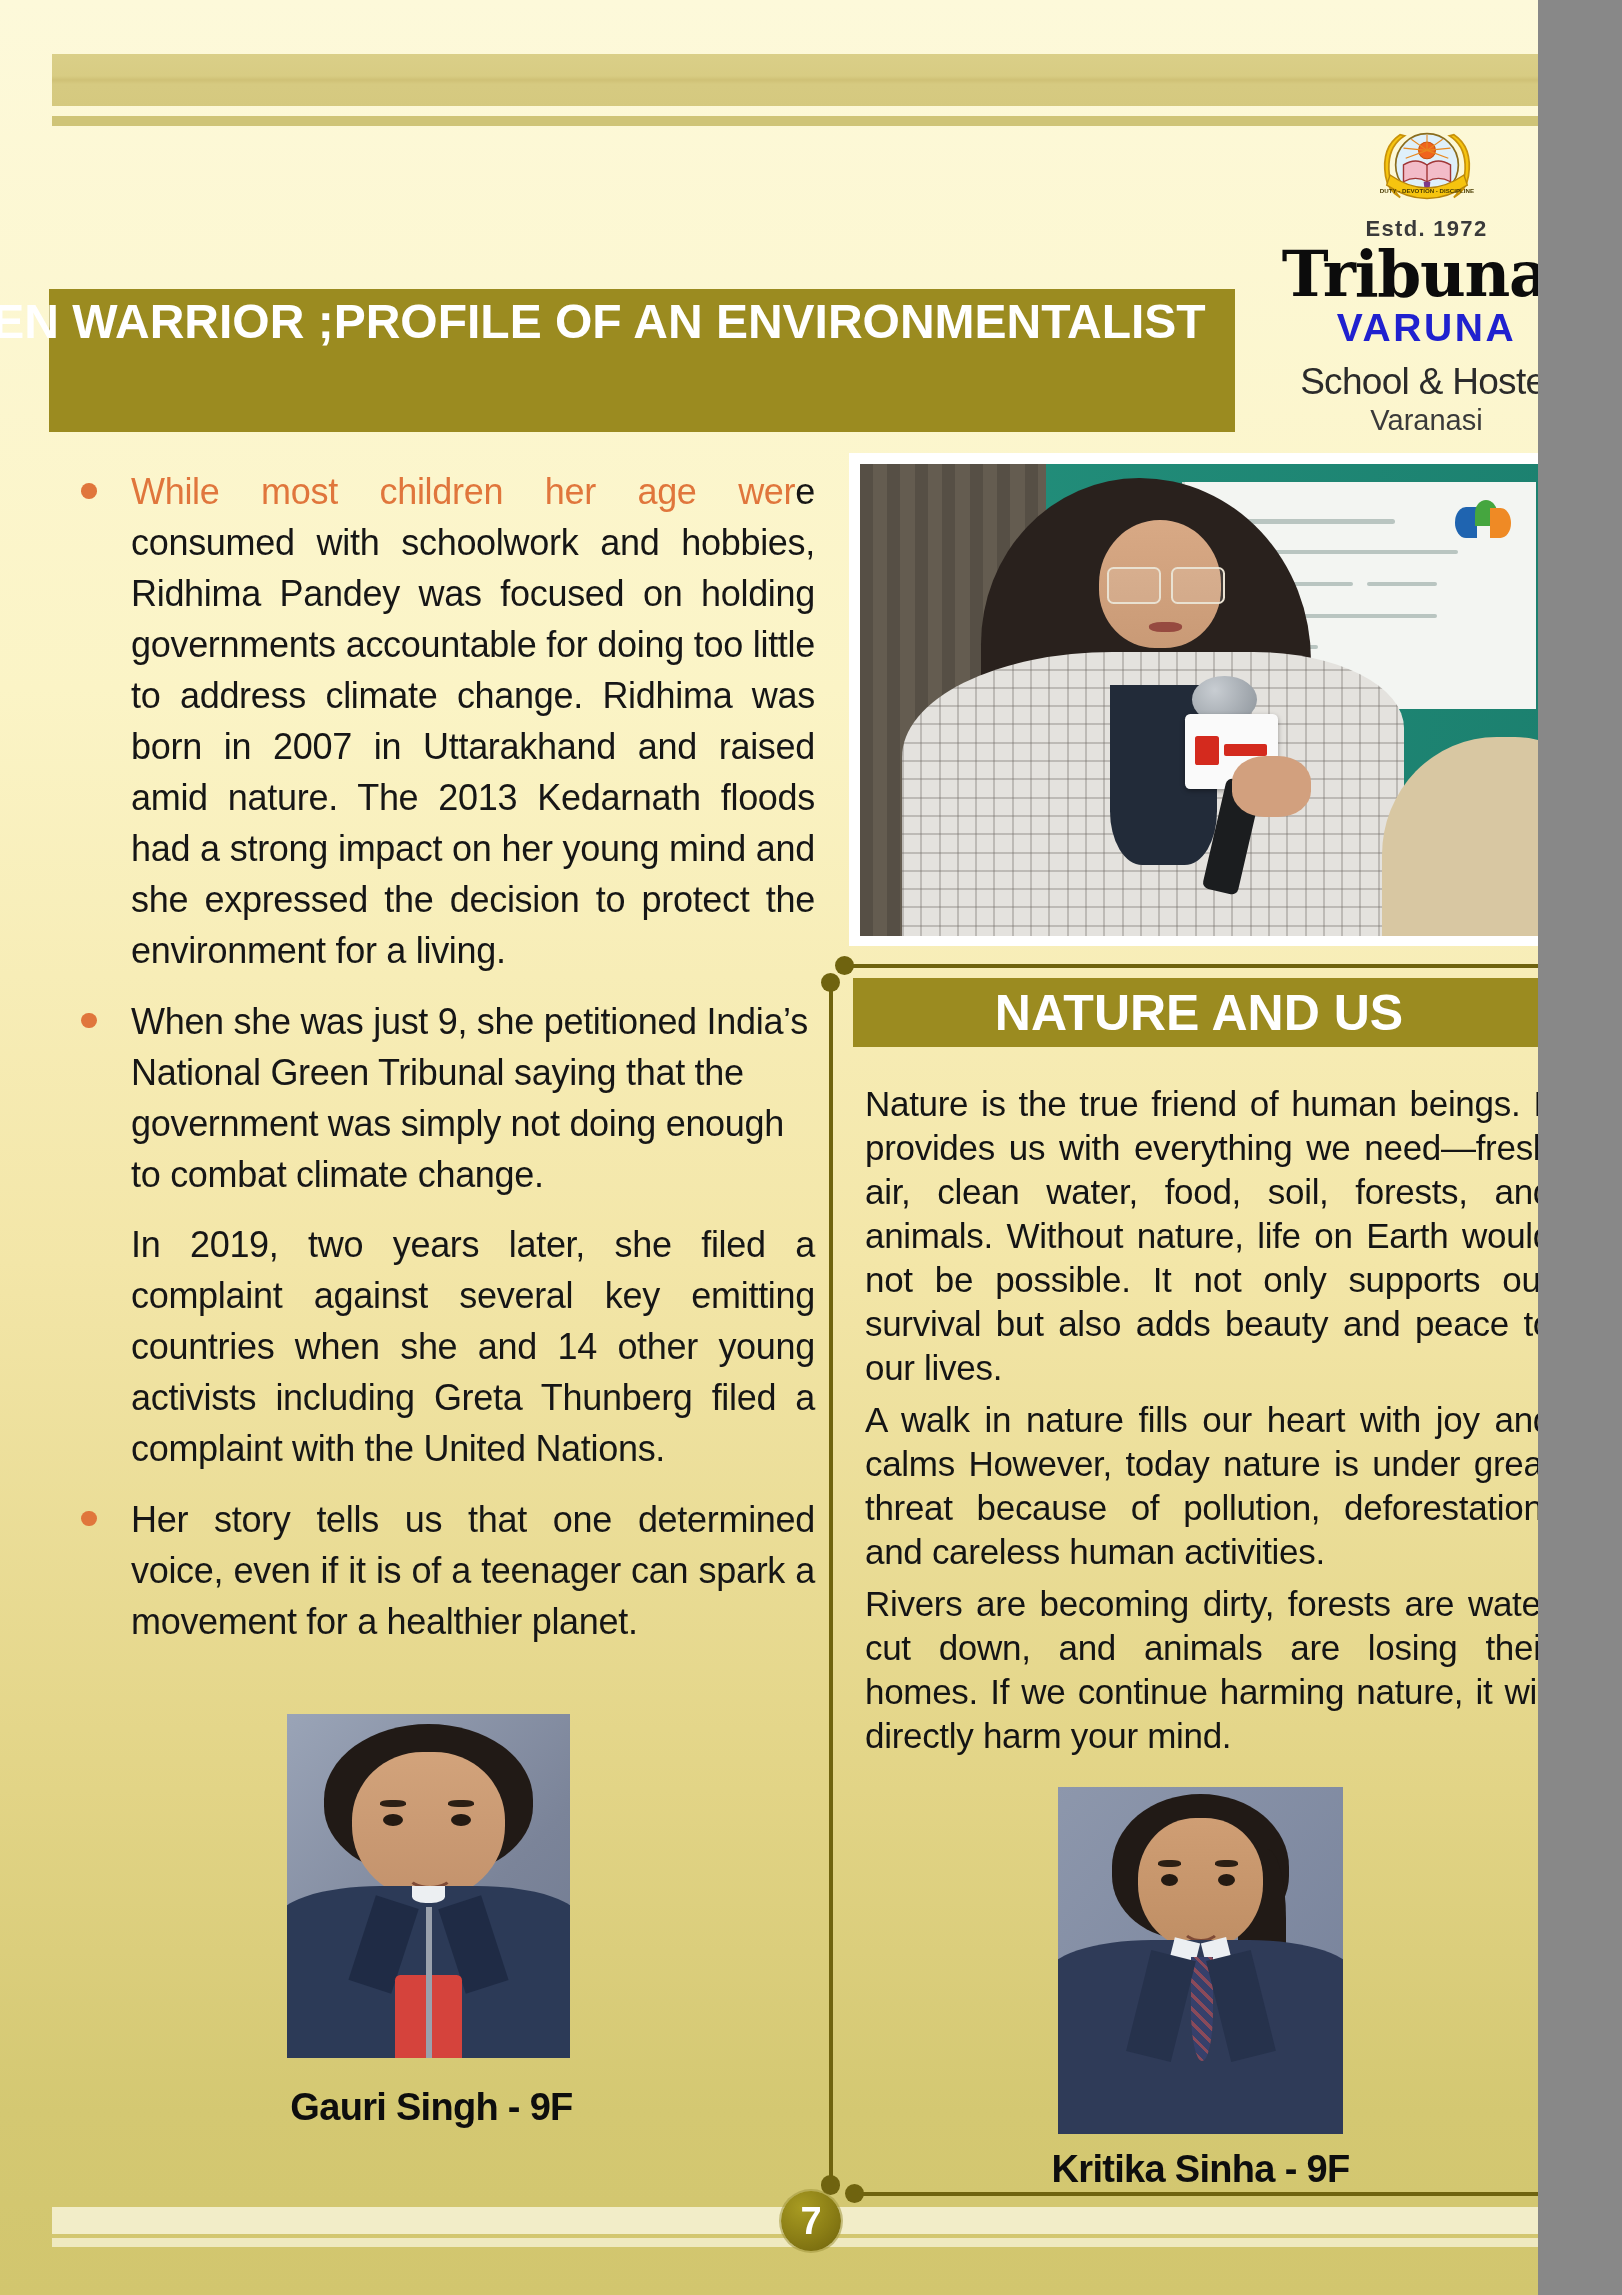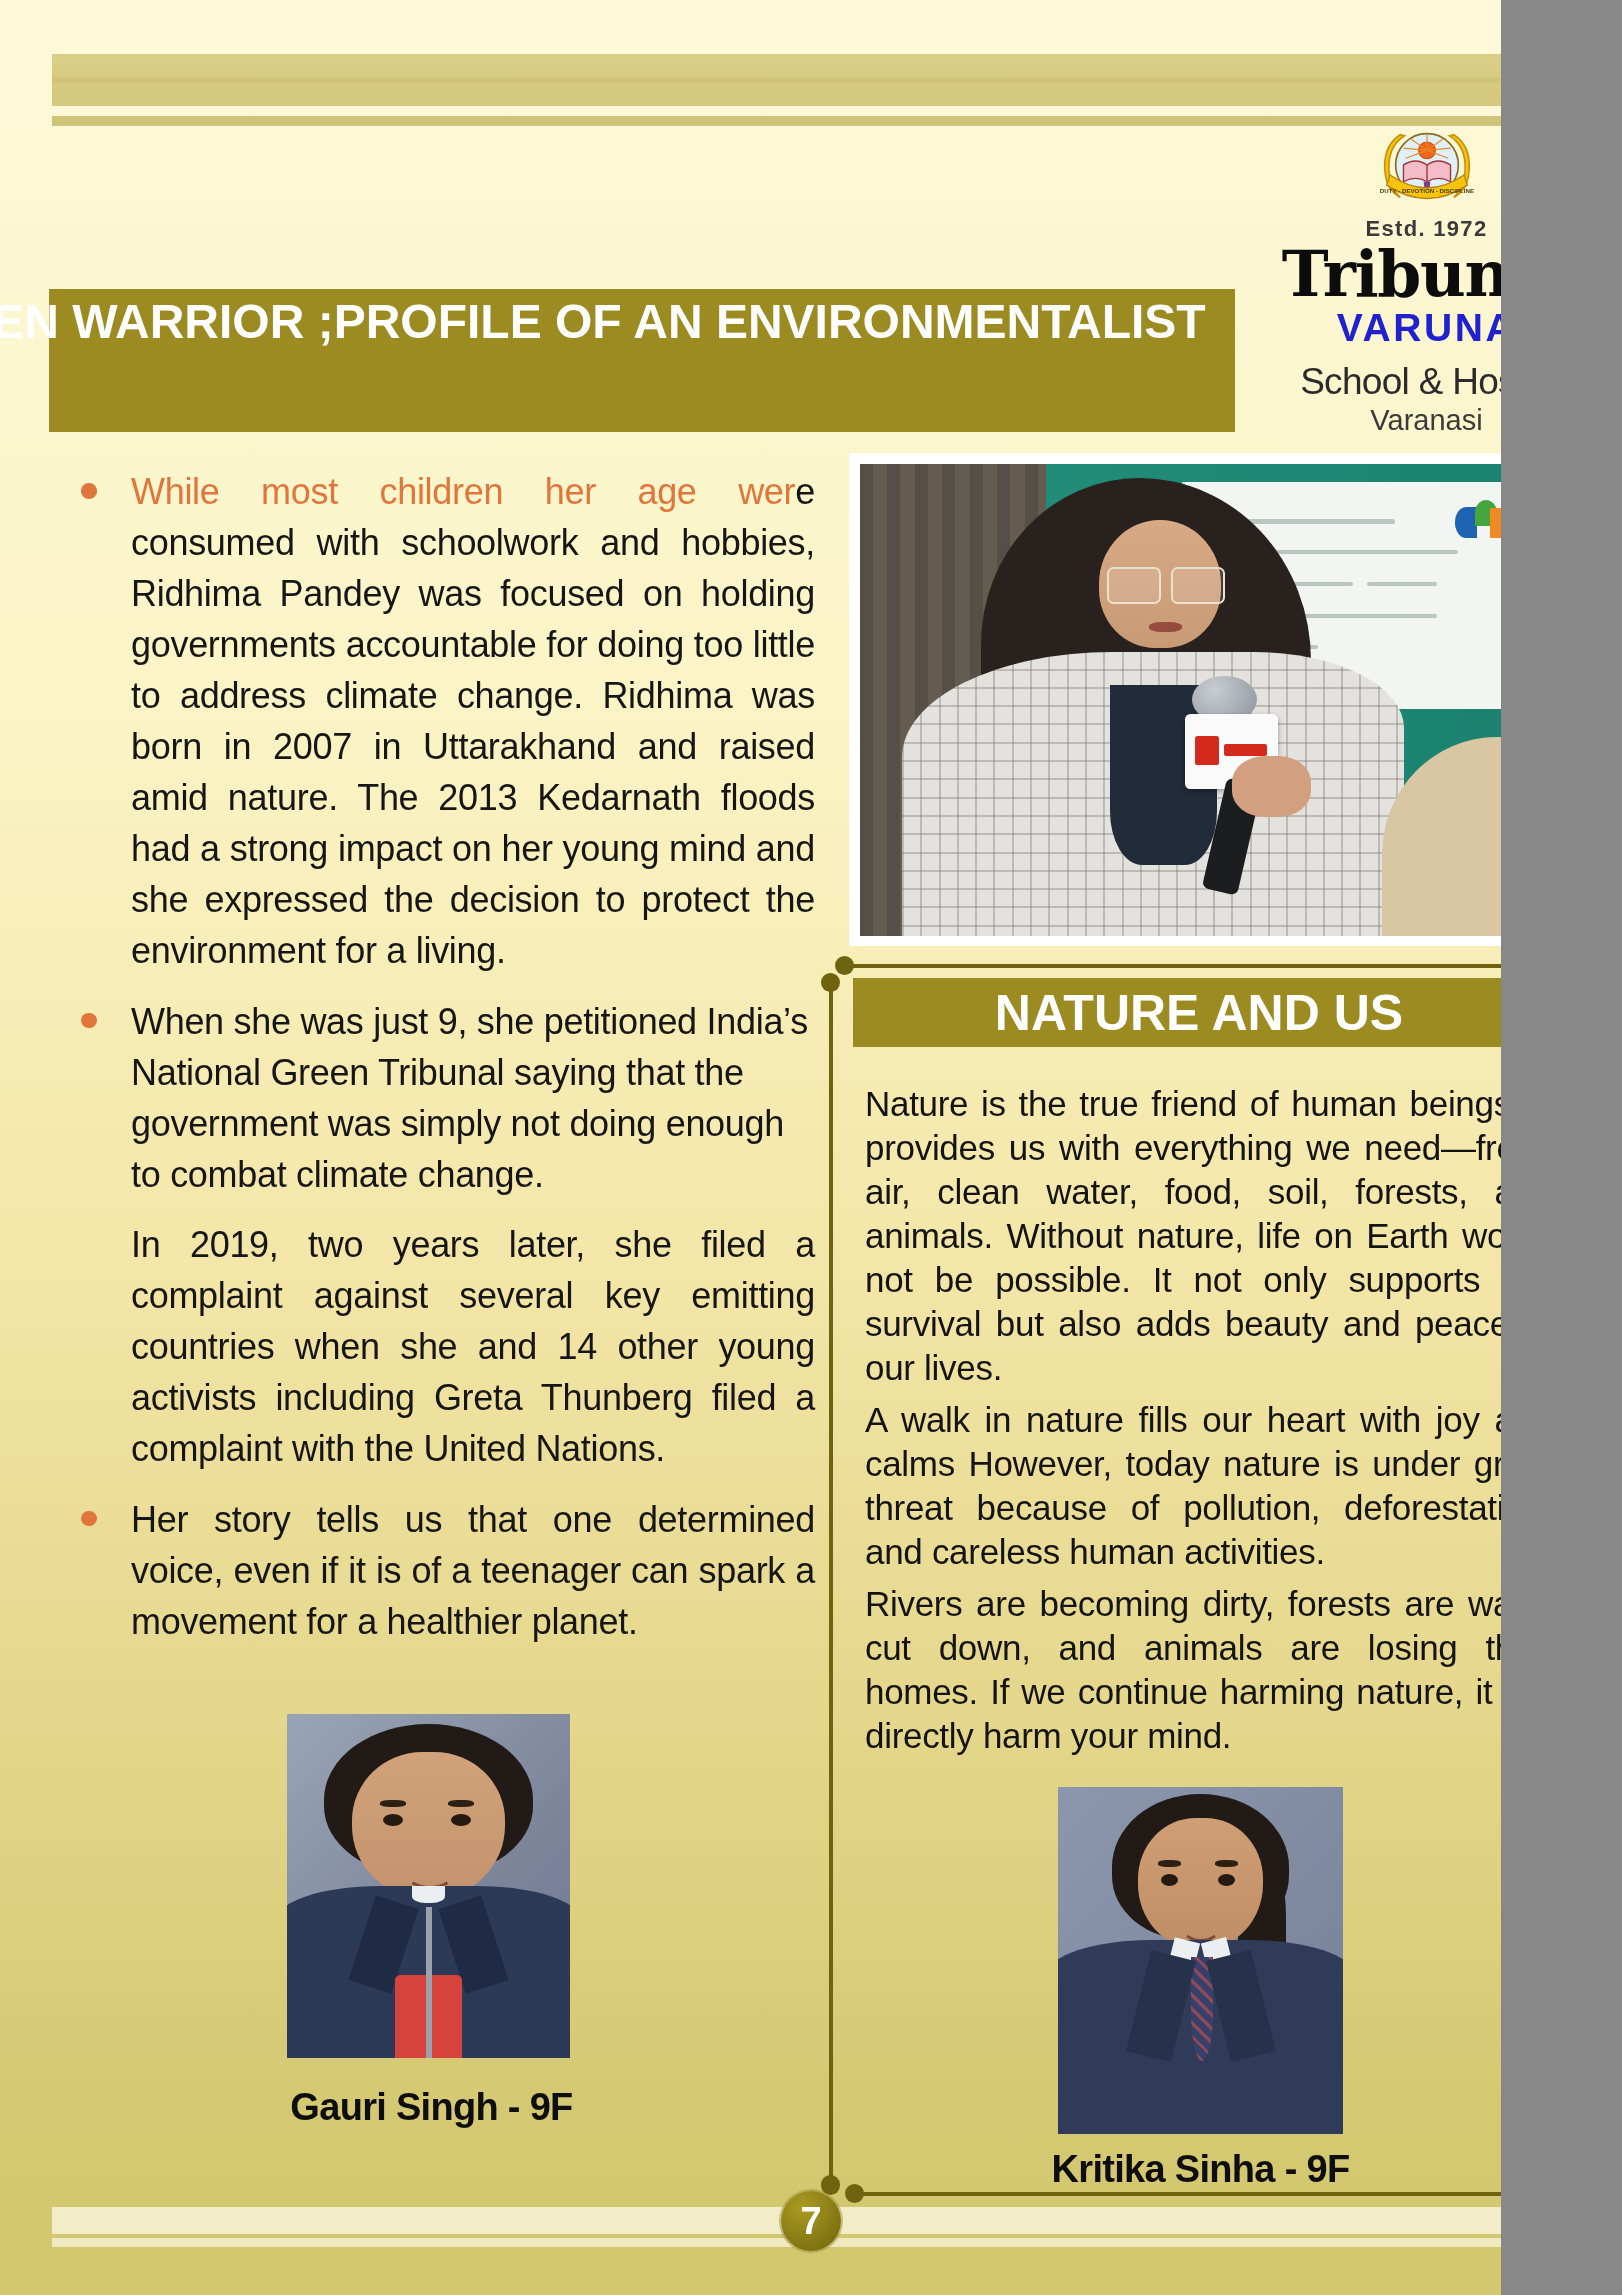--- a/index.html
+++ b/index.html
@@ -1,19 +1,20 @@
 <!DOCTYPE html>
 <html style="font-size:10.5px"><head>
 <meta charset="utf-8">
 <style>
   html,body{margin:0;padding:0;background:#888;}
   .page{
     position:relative;width:1501px;height:2295px;overflow:hidden;
     font-family:"Liberation Sans",sans-serif;
     background:linear-gradient(180deg,#fdf9da 0%,#fbf4c6 30%,#f3e6a8 55%,#e2d486 78%,#d4c872 92%,#d2c66e 100%);
+    padding-left:37px;
   }
   
   .band{position:absolute;}
   .band.t-thick{top:54px;height:52px;background:linear-gradient(180deg,#dacf88 0%,#d8cc83 42%,#cfc176 50%,#d6ca81 58%,#d5c97f 100%);}
   .band.t-thin{top:116px;height:9.8px;background:#cfc477;}
   .band.b-thick{top:2207px;height:27px;background:#f2edc8;}
   .band.b-thin{top:2238px;height:8.5px;background:#efe9c0;}
   
   .logo-panel{position:absolute;left:1266px;top:128px;width:321px;display:flex;flex-direction:column;align-items:center;text-align:center;}
   .crest{width:118px;height:84px;display:block;}

